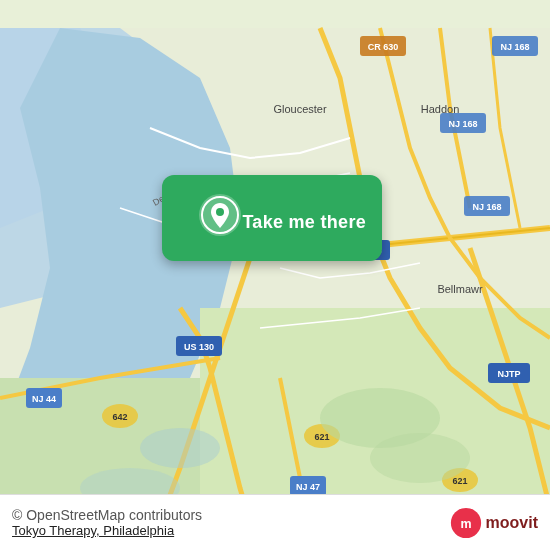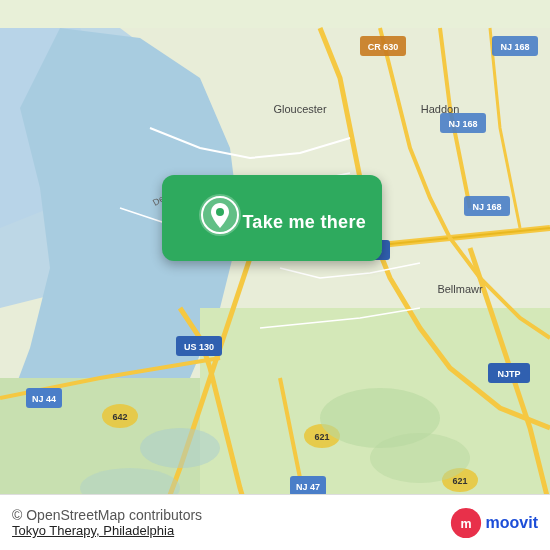--- a/index.html
+++ b/index.html
@@ -219,17 +219,17 @@
       <span id="location-name">Tokyo Therapy, Philadelphia</span>
     </div>
     <div id="moovit-logo">
 
       <svg id="moovit-icon" width="36" height="36" viewBox="0 0 36 36">
         <circle cx="18" cy="18" r="17" fill="#e8304a"></circle>
         <text x="18" y="24" font-size="14" fill="white" text-anchor="middle" font-weight="bold">m</text>
 
         <polygon points="22,26 28,26 25,31" fill="#e8304a"></polygon>
       </svg>
-      <span id="moovit-text" style="font-size:16px;font-weight:bold;color:#1d4ed8;">moovit</span>
+      <span id="moovit-text" style="font-size:16px;font-weight:bold;color:#7f1d1d;">moovit</span>
     </div>
   </div>
 
 </div>
 
 </body></html>

